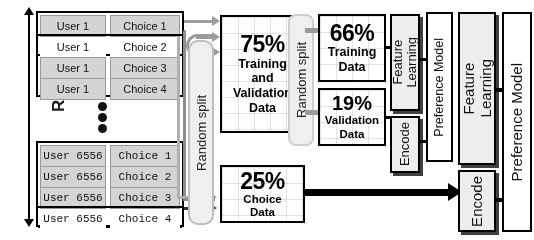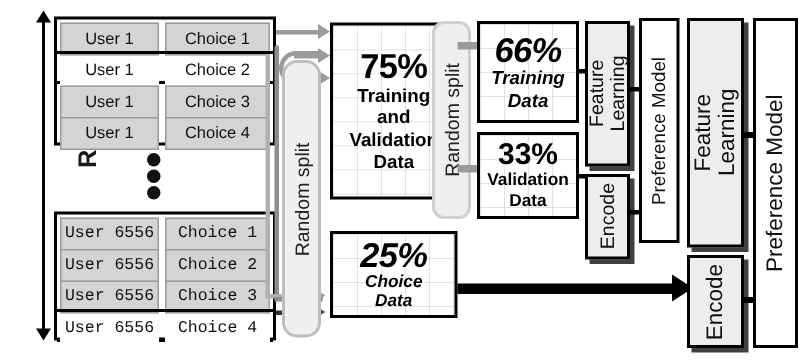--- a/index.html
+++ b/index.html
@@ -103,22 +103,22 @@
     align-items:center;justify-content:center;
     text-align:center;
     color:#000;
   }
   .pct{font-size:23px;font-weight:bold;line-height:1.05;letter-spacing:-.5px;}
   .pct-sm{font-size:20px;font-weight:bold;line-height:1.05;}
   .cap{font-size:12.5px;font-weight:bold;line-height:1.18;}
   .cap-sm{font-size:11.5px;font-weight:bold;line-height:1.15;}
 
   #box75{left:220px;top:15px;width:85px;height:118px;}
-  #box25{left:220px;top:154px;width:85px;height:58px;font-style:italic;}
-  #box66{left:318px;top:14px;width:68px;height:68px;font-style:italic;}
+  #box25{left:220px;top:165px;width:85px;height:58px;}
+  #box66{left:318px;top:14px;width:68px;height:68px;}
   #box33{left:318px;top:88px;width:68px;height:58px;}
 
   
   .pbox{
     box-sizing:border-box;
     border:2.5px solid #000;
     background:#ededed;
     box-shadow:3px 3px 0 rgba(0,0,0,.75);
     display:flex;align-items:center;justify-content:center;
   }
@@ -247,21 +247,21 @@
   <div class="abs" style="left:305px;top:28px;width:14px;height:5px;background:#9b9b9b;"></div>
   <div class="abs" style="left:305px;top:110px;width:14px;height:5px;background:#9b9b9b;"></div>
 
   <div class="abs gridbox" id="box66">
     <div class="pct">66%</div>
     <div class="cap">Training</div>
     <div class="cap">Data</div>
   </div>
 
   <div class="abs gridbox" id="box33">
-    <div class="pct-sm">33%</div>
+    <div class="pct-sm">19%</div>
     <div class="cap-sm">Validation</div>
     <div class="cap-sm">Data</div>
   </div>
 
   <div class="bline" style="left:386px;top:46px;width:6px;height:3px;"></div>
   <div class="bline" style="left:386px;top:116px;width:6px;height:3px;"></div>
 
   <div class="abs pbox" id="fl1">
     <div class="t vert"><span>Feature</span><br><span>Learning</span></div>
   </div>

